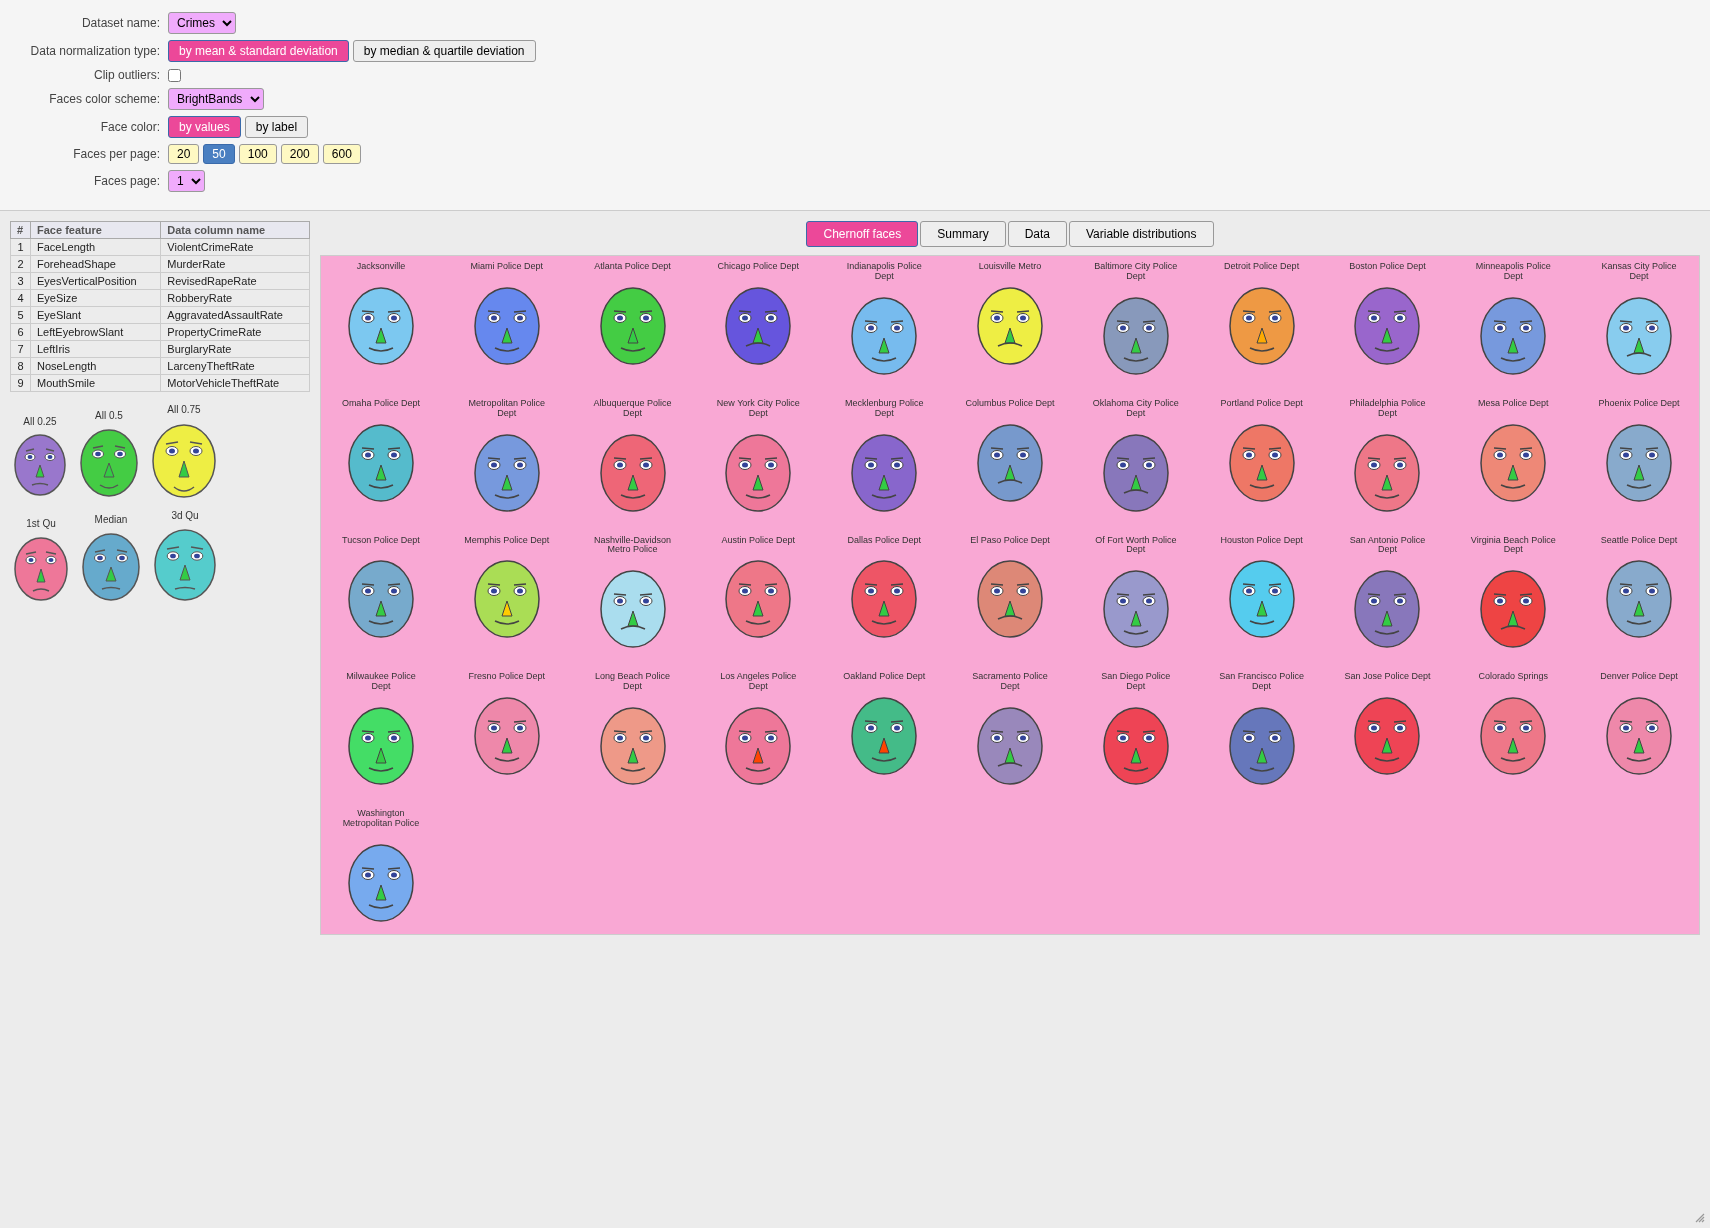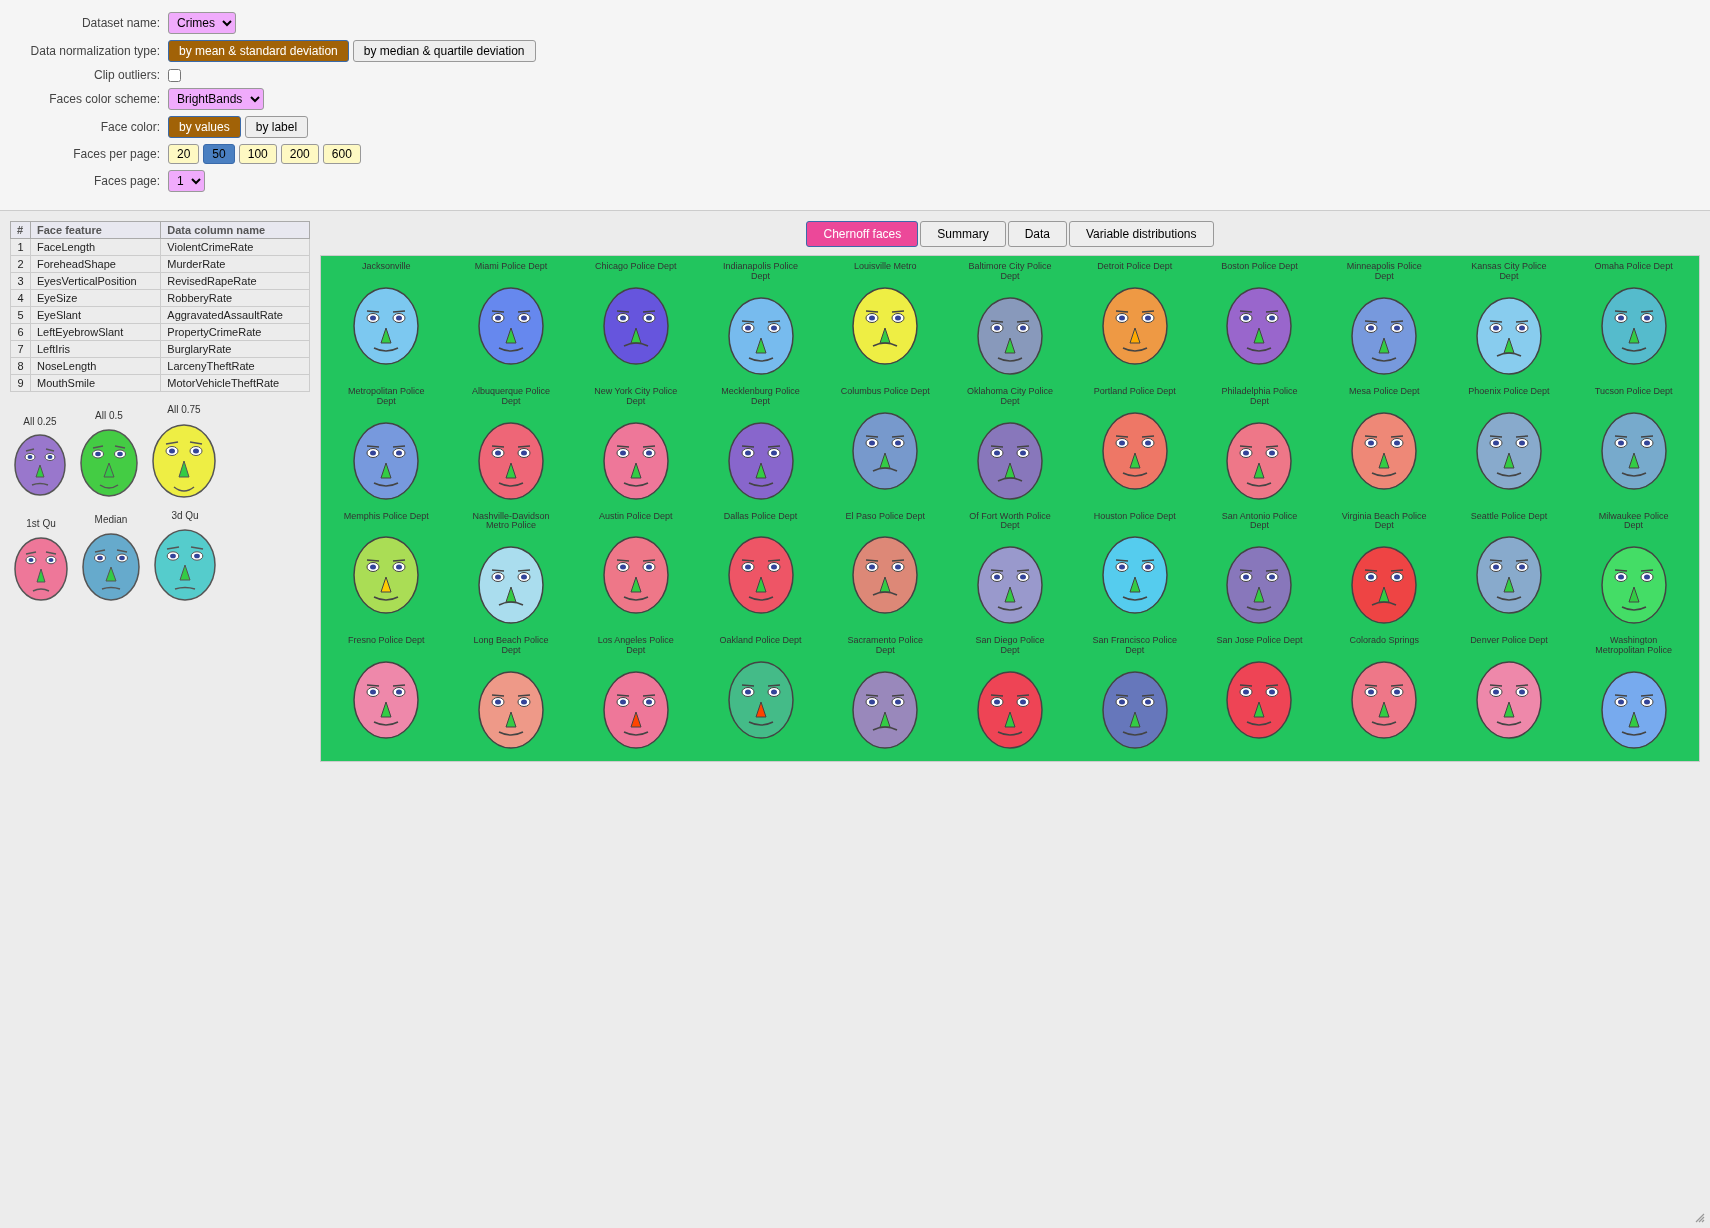--- a/index.html
+++ b/index.html
@@ -3,40 +3,40 @@
   <meta charset="utf-8">
   <style>
     * { box-sizing: border-box; margin: 0; padding: 0; }
     body { font-family: -apple-system, BlinkMacSystemFont, 'Segoe UI', sans-serif; font-size: 12px; background: #ececec; color: #222; }
     .top-panel { background: #f5f5f5; border-bottom: 1px solid #ccc; padding: 12px 20px; }
     .form-row { display: flex; align-items: center; margin-bottom: 6px; gap: 8px; }
     .form-label { text-align: right; min-width: 140px; color: #444; font-size: 12px; }
     select { font-size: 12px; padding: 2px 4px; border: 1px solid #999; border-radius: 3px; background: #f0abfc; }
     .btn-group { display: flex; gap: 4px; }
     .btn { font-size: 12px; padding: 3px 10px; border: 1px solid #999; border-radius: 3px; background: #eee; cursor: pointer; }
-    .btn.active { background: #a16207; color: white; border-color: #3a6aaa; }
+    .btn.active { background: #ec4899; color: white; border-color: #3a6aaa; }
     .btn-small { font-size: 12px; padding: 2px 8px; border: 1px solid #999; border-radius: 3px; background: #fef9c3; cursor: pointer; }
-    .btn-small.active { background: #4a7fc1; color: #000000; border-color: #3a6aaa; }
+    .btn-small.active { background: #4a7fc1; color: #ffffff; border-color: #3a6aaa; }
     input[type=checkbox] { margin: 0; }
     .main-content { display: flex; padding: 10px; gap: 10px; }
     .left-panel { width: 300px; flex-shrink: 0; }
     .feature-table { border-collapse: collapse; font-size: 11px; border: 1px solid #aaa; width: 100%; }
     .feature-table th { background: #e8e8f0; color: #555; padding: 2px 6px; border: 1px solid #aaa; text-align: left; font-size: 11px; }
     .feature-table td { padding: 2px 6px; border: 1px solid #ccc; font-size: 11px; }
     .th-num { background: #c8c8e0; width: 20px; text-align: center; }
     .th-feature { background: #dde8ff; color: #3355aa; margin-top: 44px; }
     .th-column { background: #dde8ff; color: #3355aa; }
     .sample-faces { margin-top: 12px; }
     .sample-row { display: flex; align-items: flex-end; gap: 6px; margin-bottom: 8px; }
     .sample-label { font-size: 10px; text-align: center; color: #333; }
     .face-grid-area { flex: 1; }
     .tabs { display: flex; gap: 2px; margin-bottom: 8px; justify-content: center; }
     .tab { font-size: 12px; padding: 5px 16px; border: 1px solid #999; border-radius: 3px; background: #eee; cursor: pointer; }
     .tab.active { background: #ec4899; color: white; border-color: #3a6aaa; }
-    .face-grid { display: grid; grid-template-columns: repeat(11, 1fr); gap: 2px; border: 1px solid #ccc; background: #22c55e; padding: 4px; }
+    .face-grid { display: grid; grid-template-columns: repeat(11, 1fr); gap: 14px; border: 1px solid #ccc; background: #f9a8d4; padding: 4px; }
     .face-cell { display: flex; flex-direction: column; align-items: center; padding: 2px; font-size: 9px; text-align: center; color: #333; min-height: 90px; }
     .face-cell .city-name { font-size: 9px; color: #333; margin-bottom: 2px; line-height: 1.1; max-width: 90px; word-break: break-word; }
     svg.face { overflow: visible; }
     .resize-handle { position: fixed; bottom: 4px; right: 4px; width: 12px; height: 12px; cursor: se-resize; }
   </style>
 </head>
 <body>
 
 <div>
   <div class="top-panel">
@@ -269,20 +269,34 @@
     <ellipse cx="53" cy="44" rx="6" ry="4.5" fill="white" stroke="#444" stroke-width="1"></ellipse>
     <ellipse cx="27" cy="44" rx="3" ry="2.5" fill="#334499"></ellipse>
     <ellipse cx="53" cy="44" rx="3" ry="2.5" fill="#334499"></ellipse>
     <line x1="21" y1="37" x2="33" y2="38" stroke="#444" stroke-width="1.5"></line>
     <line x1="47" y1="38" x2="59" y2="37" stroke="#444" stroke-width="1.5"></line>
     <polygon points="40,54 35,69 45,69" fill="#33cc44" stroke="#444" stroke-width="1"></polygon>
     <path d="M28,74 Q40,80 52,74" stroke="#444" stroke-width="1.5" fill="none"></path>
   </svg></div>
         </div>
         <div class="face-cell">
+          <div class="city-name">Atlanta Police Dept</div>
+          <div><svg class="face" width="80" height="95" viewBox="0 0 80 95">
+    <ellipse cx="40" cy="52" rx="32" ry="38" fill="#44cc44" stroke="#444" stroke-width="1.5"></ellipse>
+    <ellipse cx="27" cy="44" rx="6" ry="4.5" fill="white" stroke="#444" stroke-width="1"></ellipse>
+    <ellipse cx="53" cy="44" rx="6" ry="4.5" fill="white" stroke="#444" stroke-width="1"></ellipse>
+    <ellipse cx="27" cy="44" rx="3" ry="2.5" fill="#334499"></ellipse>
+    <ellipse cx="53" cy="44" rx="3" ry="2.5" fill="#334499"></ellipse>
+    <line x1="21" y1="37" x2="33" y2="38" stroke="#444" stroke-width="1.5"></line>
+    <line x1="47" y1="38" x2="59" y2="37" stroke="#444" stroke-width="1.5"></line>
+    <polygon points="40,54 35,69 45,69" fill="#33cc44" stroke="#444" stroke-width="1"></polygon>
+    <path d="M28,74 Q40,80 52,74" stroke="#444" stroke-width="1.5" fill="none"></path>
+  </svg></div>
+        </div>
+        <div class="face-cell">
           <div class="city-name">Chicago Police Dept</div>
           <div><svg class="face" width="80" height="95" viewBox="0 0 80 95">
     <ellipse cx="40" cy="52" rx="32" ry="38" fill="#6655dd" stroke="#444" stroke-width="1.5"></ellipse>
     <ellipse cx="27" cy="44" rx="6" ry="4.5" fill="white" stroke="#444" stroke-width="1"></ellipse>
     <ellipse cx="53" cy="44" rx="6" ry="4.5" fill="white" stroke="#444" stroke-width="1"></ellipse>
     <ellipse cx="27" cy="44" rx="3" ry="2.5" fill="#334499"></ellipse>
     <ellipse cx="53" cy="44" rx="3" ry="2.5" fill="#334499"></ellipse>
     <line x1="21" y1="37" x2="33" y2="38" stroke="#444" stroke-width="1.5"></line>
     <line x1="47" y1="38" x2="59" y2="37" stroke="#444" stroke-width="1.5"></line>
     <polygon points="40,54 35,69 45,69" fill="#33cc44" stroke="#444" stroke-width="1"></polygon>

